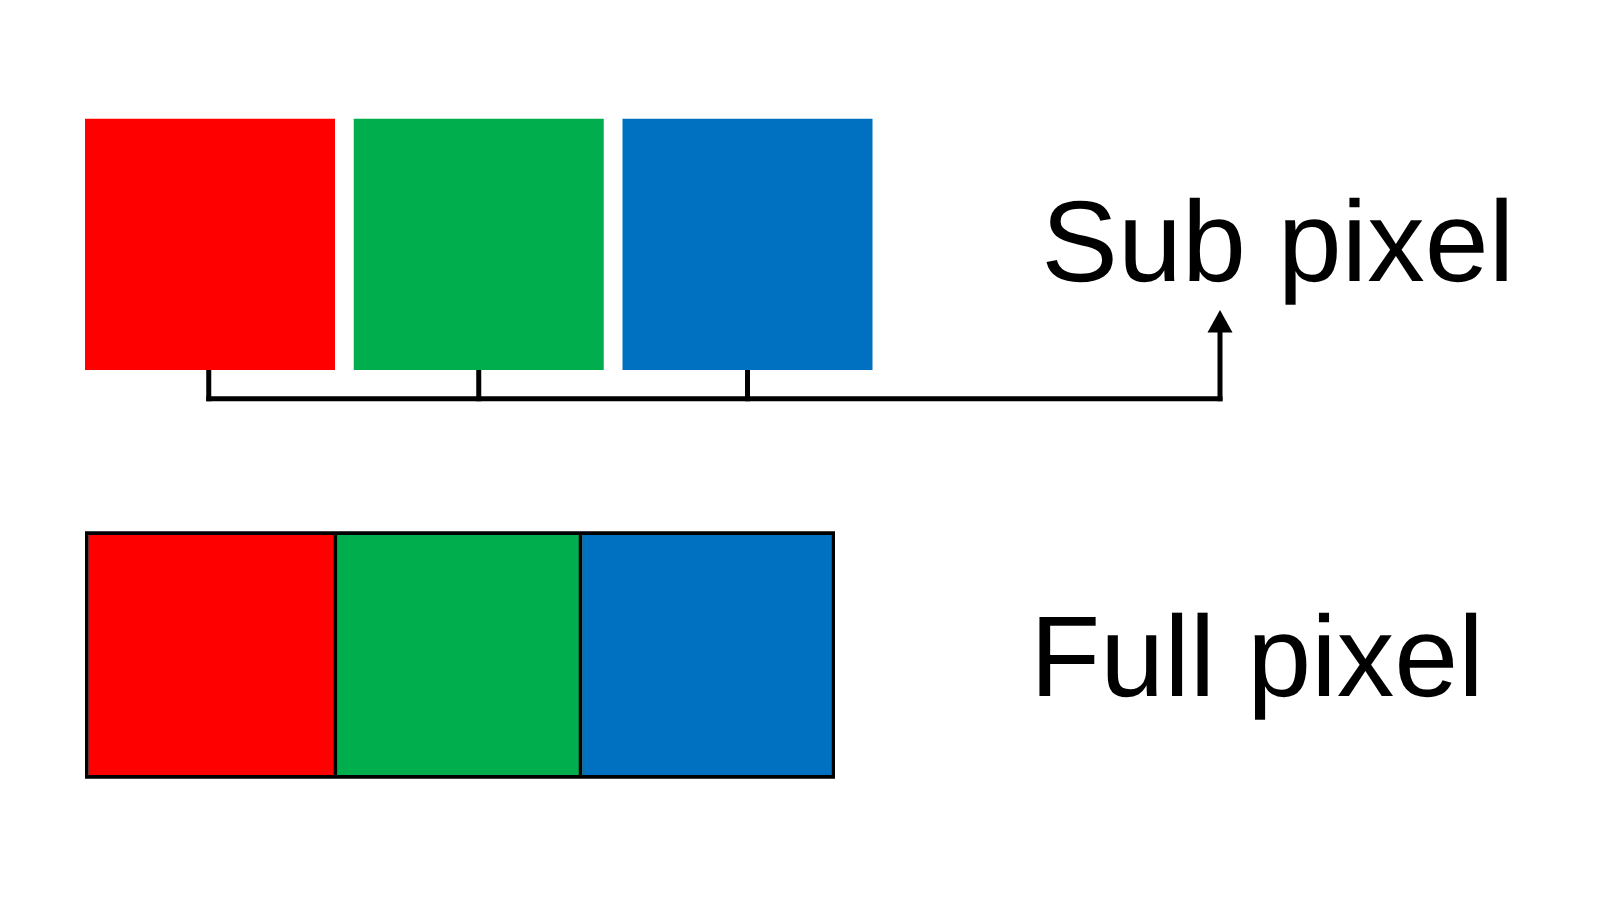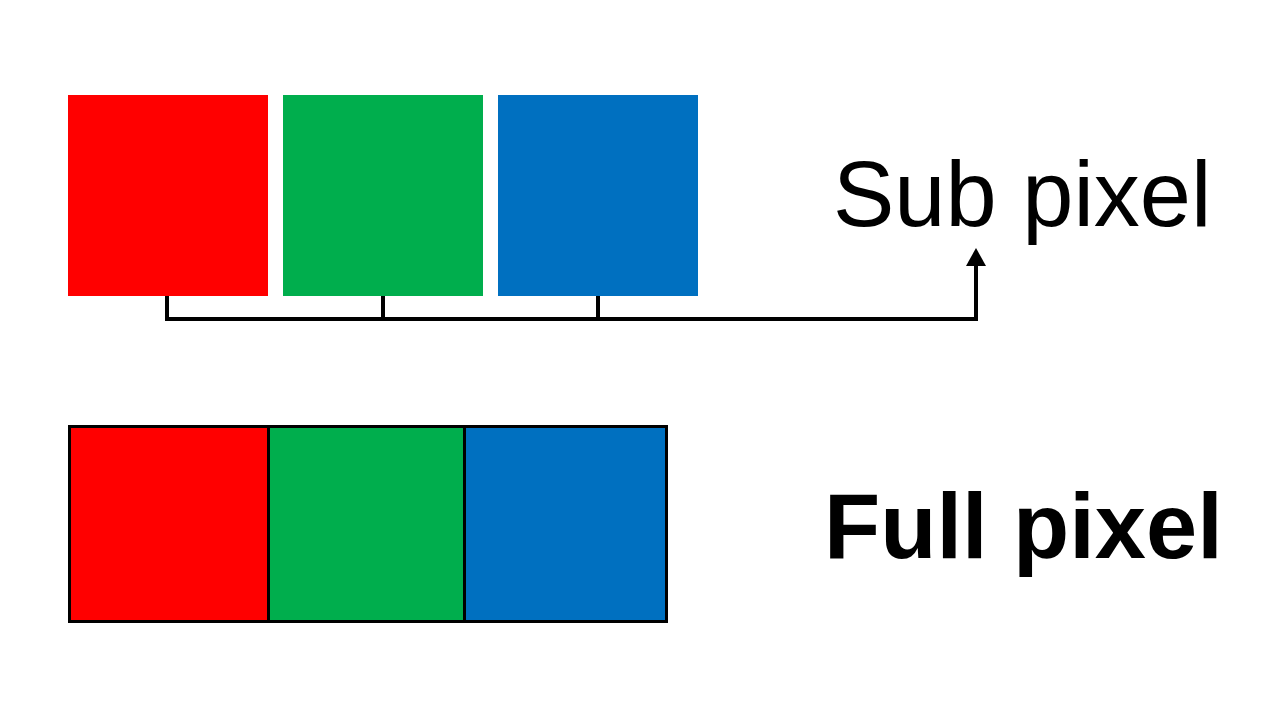--- a/index.html
+++ b/index.html
@@ -132,15 +132,15 @@
   </div>
 
   <div class="caption" id="caption-sub" style="color: rgb(0, 0, 0);">Sub pixel</div>
 
   <div id="fullpixel-group" style="border-color: rgb(0, 0, 0);">
     <div class="fullpixel-swatch" id="full-sw-r" style="background-color: rgb(255, 0, 0); border-right-color: rgb(0, 0, 0);"></div>
     <div class="fullpixel-swatch" id="full-sw-g" style="background-color: rgb(0, 174, 77); border-right-color: rgb(0, 0, 0);"></div>
     <div class="fullpixel-swatch" id="full-sw-b" style="background-color: rgb(0, 112, 192);"></div>
   </div>
 
-  <div class="caption" id="caption-full" style="color: rgb(0, 0, 0); font-weight: bold;">Full pixel</div>
+  <div class="caption" id="caption-full" style="color: rgb(0, 0, 0);">Full pixel</div>
 
 </div>
 
 </body></html>

